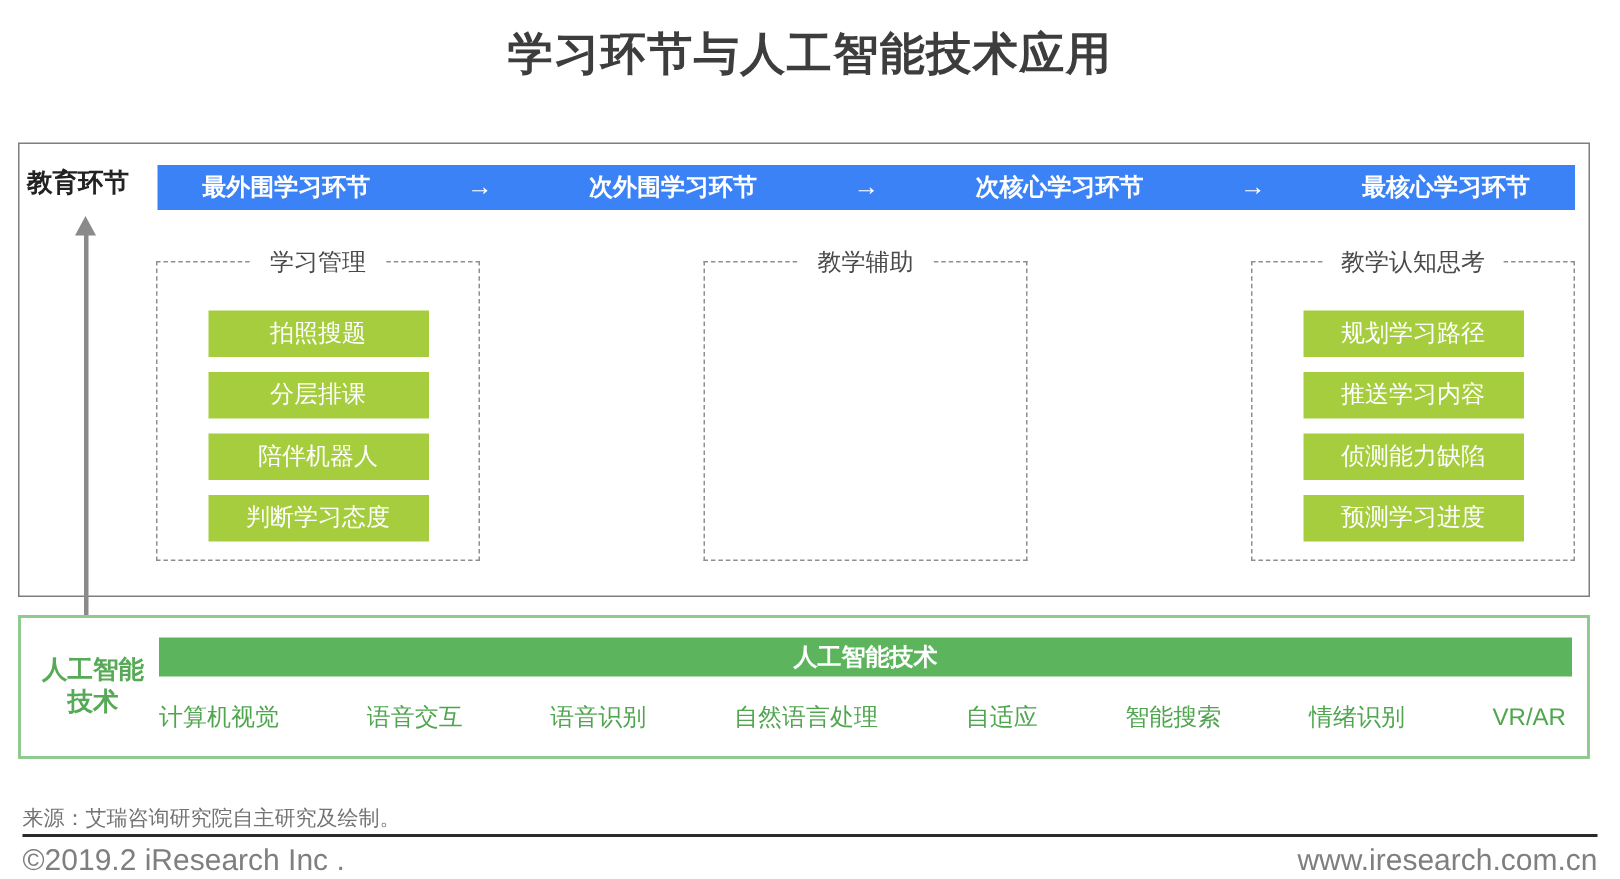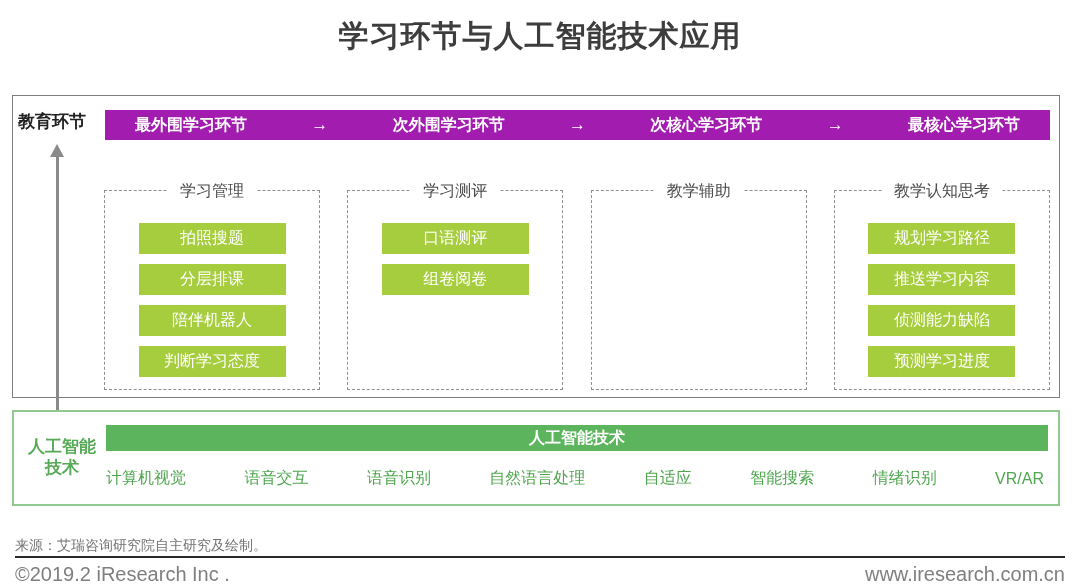--- a/index.html
+++ b/index.html
@@ -16,39 +16,38 @@
   .edu-box {
     position: absolute; left: 12px; top: 95px; width: 1048px; height: 303px;
     border: 1px solid #7e7e7e; background: #ffffff; padding-left: 28px;
   }
   .edu-label {
     position: absolute; left: 5px; top: 14px;
     font-size: 17px; font-weight: bold; color: #222222; white-space: nowrap;
   }
   .stage-bar {
     position: absolute; left: 92px; top: 14px; right: 9px; height: 30px;
-    background: #a21caf; display: flex; align-items: center;
+    background: #3b82f6; display: flex; align-items: center;
   }
   .stage-bar .stage {
     flex: 2; text-align: center; color: #ffffff;
     font-size: 16px; font-weight: bold; white-space: nowrap;
   }
   .stage-bar .stage-arrow {
     flex: 1; text-align: center; color: #ffffff;
     font-size: 17px; font-weight: bold;
   }
 
   .groups {
     position: absolute; left: 91px; top: 78px; width: 946px; height: 200px;
     display: flex; justify-content: space-between;
   }
   .group {
     position: relative; width: 216px; height: 200px;
     border: 1px dashed #8f8f8f;
-    margin-top: 16px;
   }
   .group-title {
     position: absolute; top: -10px; left: 50%; transform: translateX(-50%);
     background: #ffffff; padding: 0 12px;
     font-size: 16px; color: #4a4a4a; white-space: nowrap;
   }
   .chips {
     display: flex; flex-direction: column; align-items: center;
     padding-top: 32px; gap: 10px;
   }
@@ -129,27 +128,20 @@
     <div class="group">
       <span class="group-title">学习管理</span>
       <div class="chips">
         <div class="chip">拍照搜题</div>
         <div class="chip">分层排课</div>
         <div class="chip">陪伴机器人</div>
         <div class="chip">判断学习态度</div>
       </div>
     </div>
     <div class="group">
-      <span class="group-title">学习测评</span>
-      <div class="chips">
-        <div class="chip">口语测评</div>
-        <div class="chip">组卷阅卷</div>
-      </div>
-    </div>
-    <div class="group">
       <span class="group-title">教学辅助</span>
     </div>
     <div class="group">
       <span class="group-title">教学认知思考</span>
       <div class="chips">
         <div class="chip">规划学习路径</div>
         <div class="chip">推送学习内容</div>
         <div class="chip">侦测能力缺陷</div>
         <div class="chip">预测学习进度</div>
       </div>

